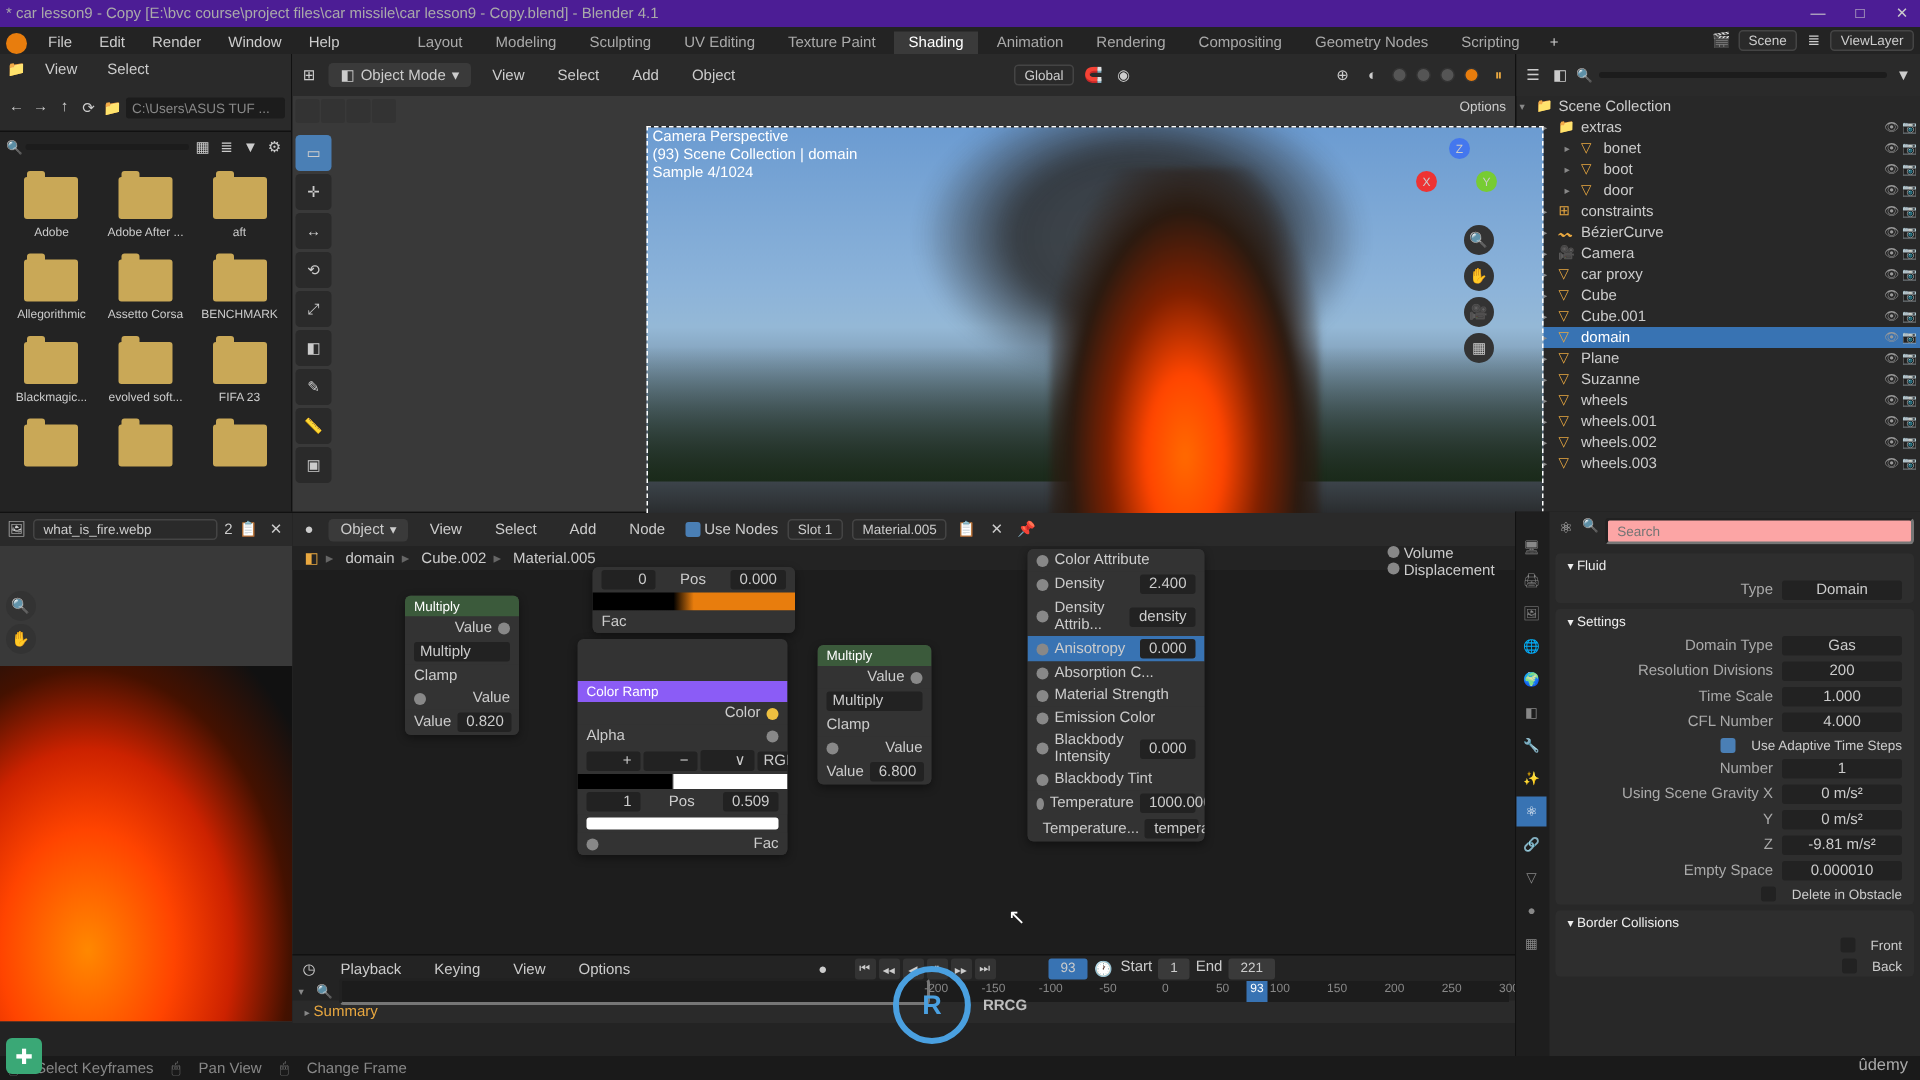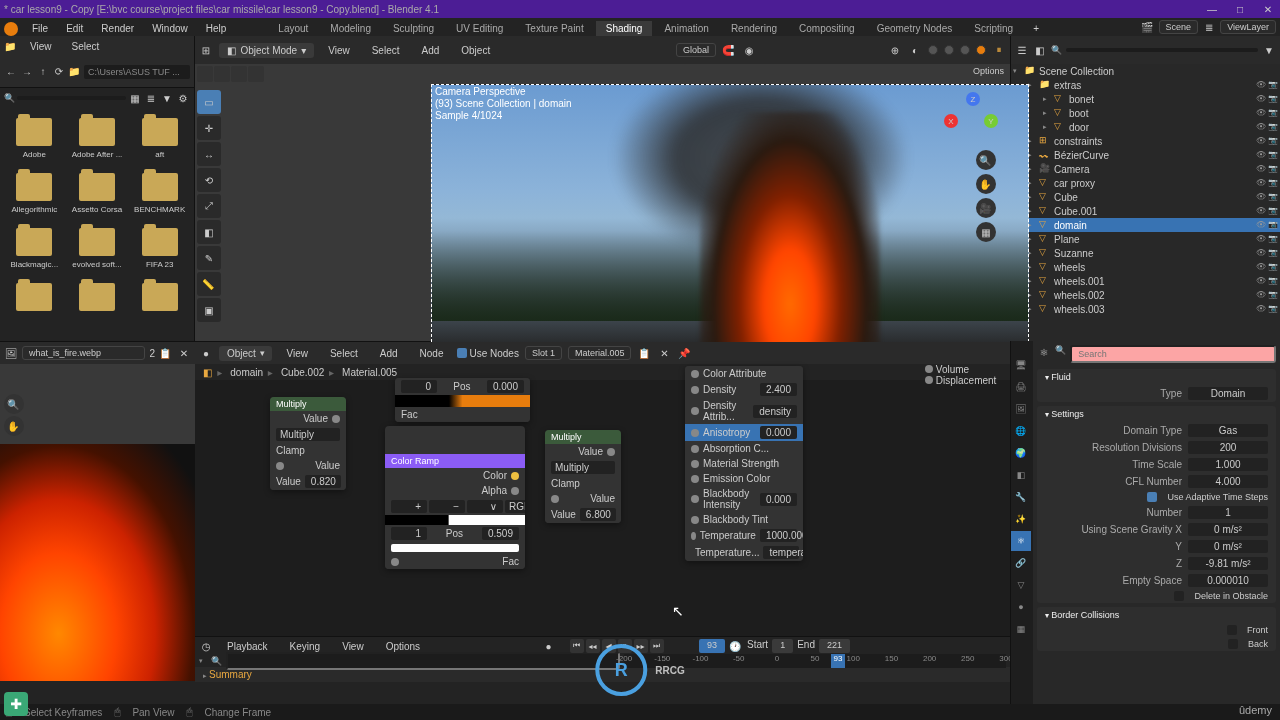--- a/index.html
+++ b/index.html
@@ -567,21 +567,21 @@
         </div>
     </div>
 
     <div class="node" style="left:190px;top:84px;width:140px">
       <div class="node-title cr">Color Ramp</div>
       <div class="node-row">
           <span style="flex:1;text-align:right">Color</span>
           <span class="node-socket" style="background:#eec040"></span>
         </div>
       <div class="node-row">
-          <span style="flex:1;text-align:right">Alpha</span>
+          <span style="flex:1;">Alpha</span>
           <span class="node-socket"></span>
         </div>
       <div class="node-row" style="gap:2px">
           <span class="node-val">+</span>
           <span class="node-val">−</span>
           <span class="node-val">∨</span>
           <span class="node-input">RGB</span>
         </div>
       <div class="node-row" style="background:linear-gradient(to right,#000 45%,#fff 46%,#fff 100%);height:10px"></div>
       <div class="node-row">

